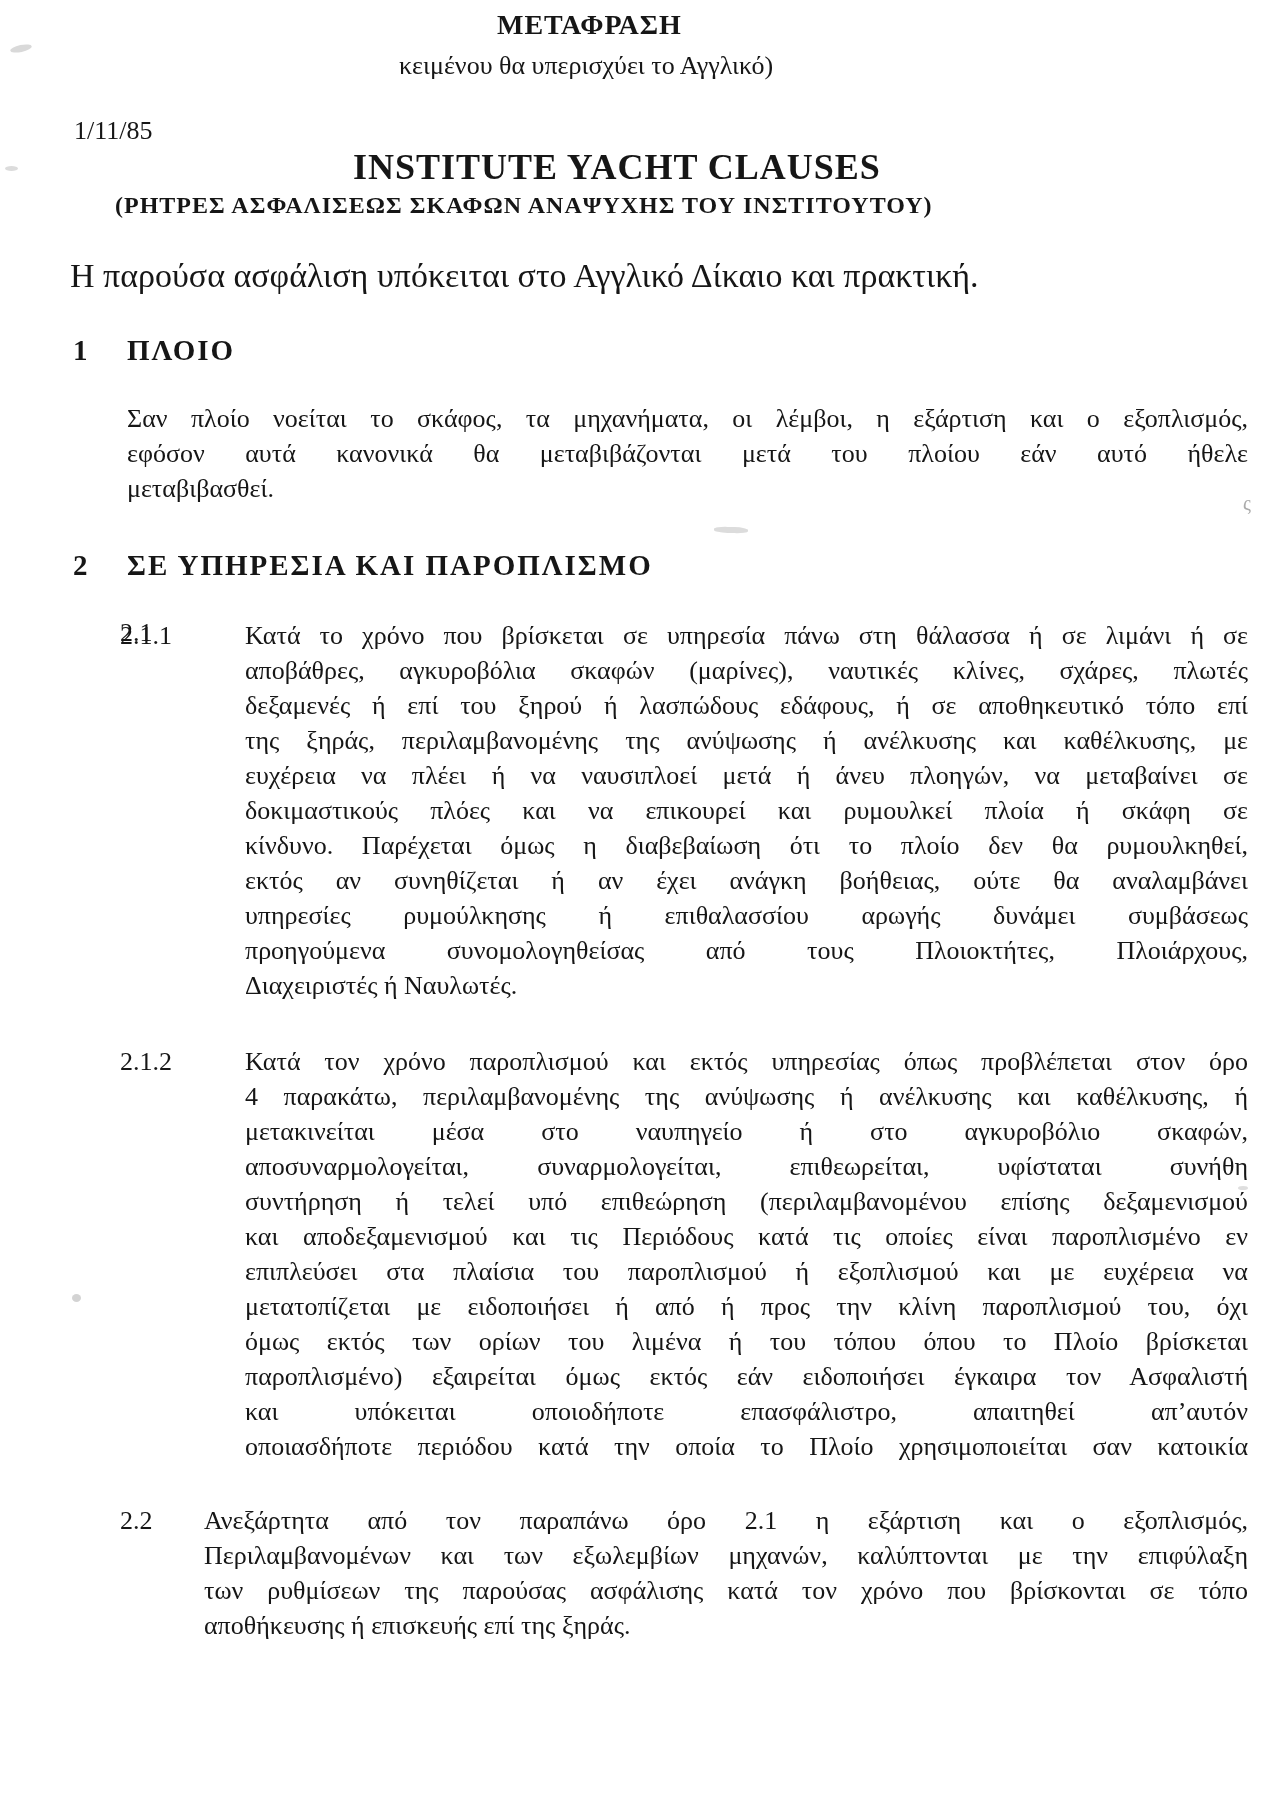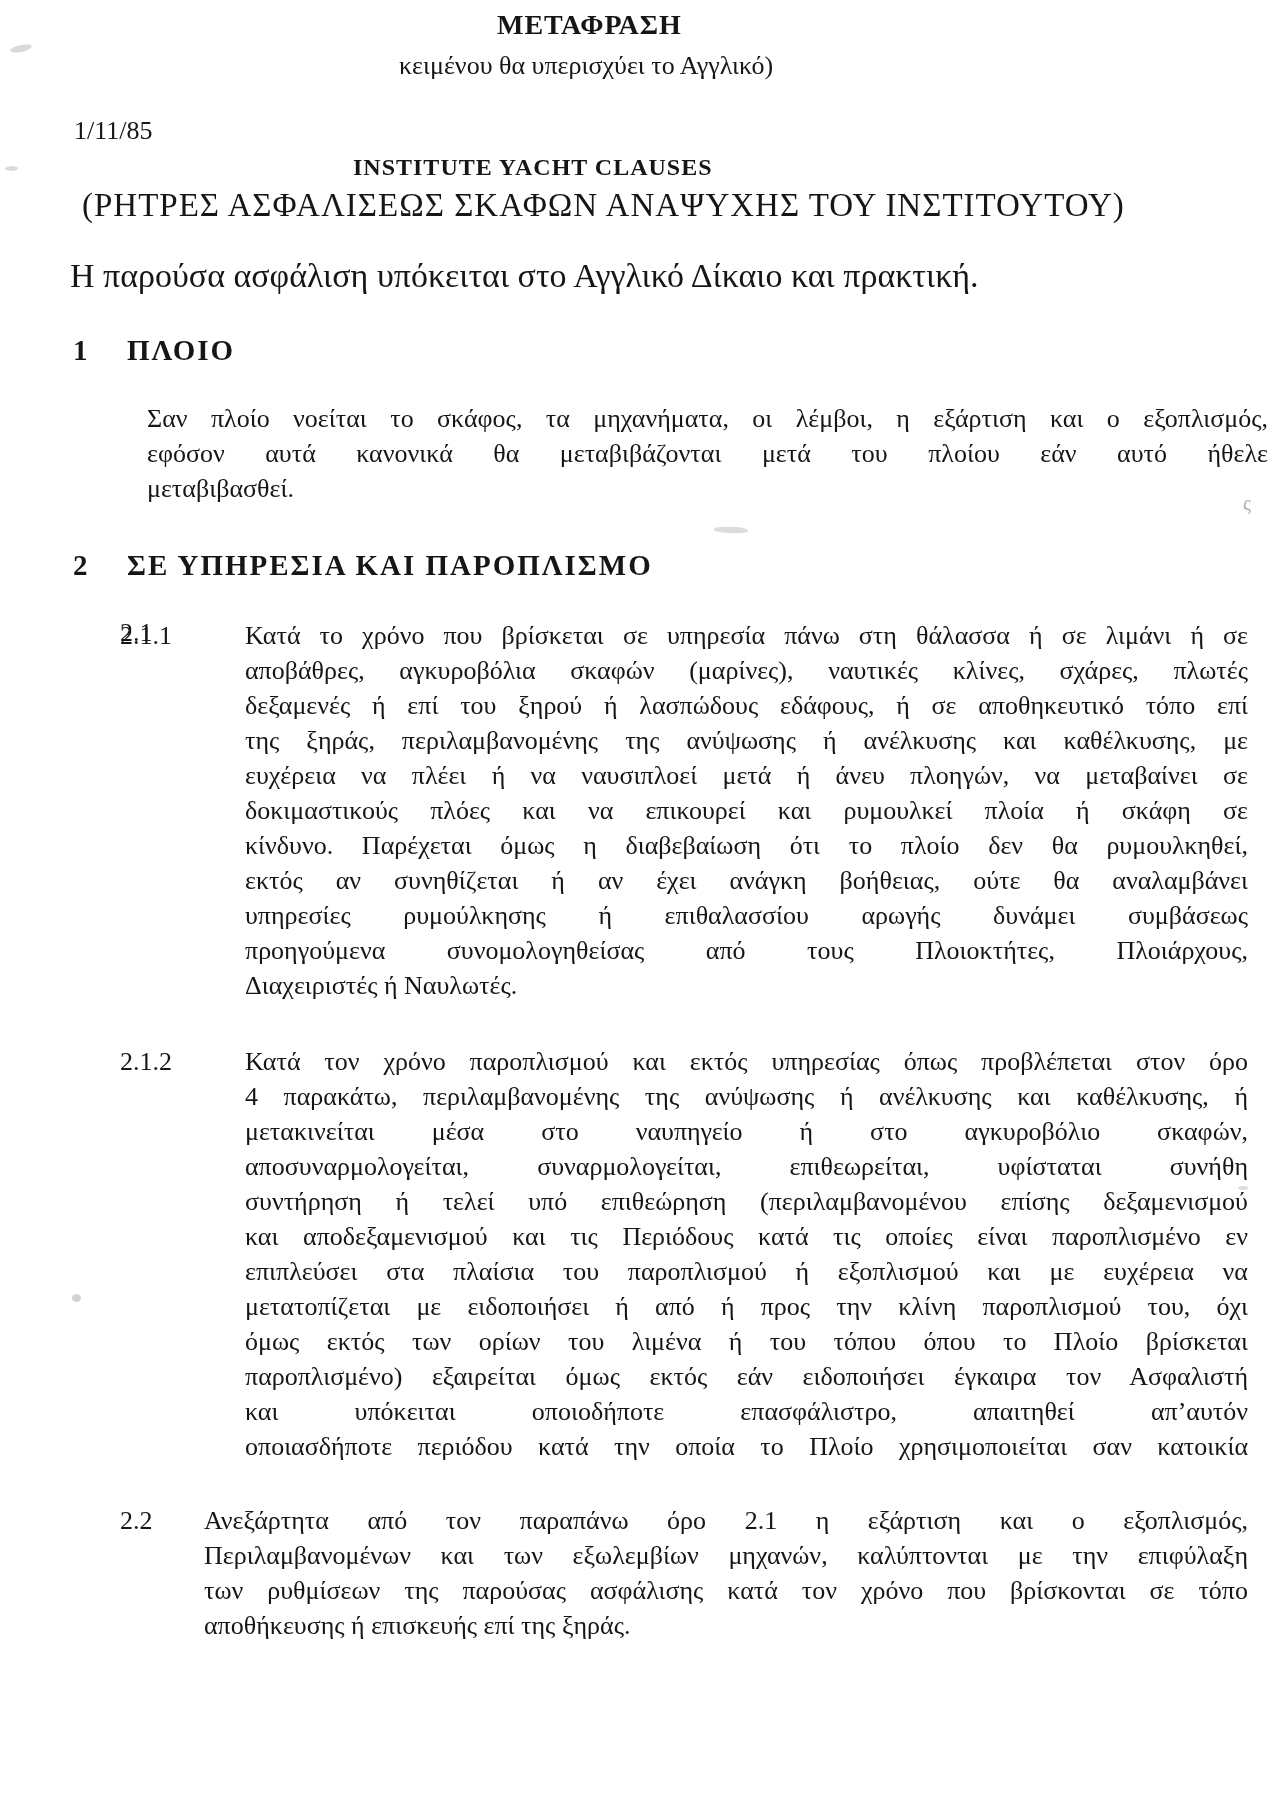--- a/index.html
+++ b/index.html
@@ -14,22 +14,22 @@
   }
   
   .doc-title {
     margin:4px; padding-top:2px; padding-left:493px;
     font-size:28px; font-weight:bold; line-height:38px; letter-spacing:1px;
     white-space:nowrap;
   }
   .note-line1 { margin-top:26px; margin-left:160px; font-size:26px; line-height:35px; white-space:nowrap; }
   .note-line2 { margin-top:0;   margin-left:399px; font-size:26px; line-height:35px; white-space:nowrap; }
   .doc-date   { margin-top:30px; margin-left:74px; font-size:26px; line-height:35px; white-space:nowrap; }
-  .title-en   { margin-left:353px; font-size:24px; font-weight:bold; line-height:38px; letter-spacing:1px; white-space:nowrap; }
-  .title-el   { margin-left:82px; font-size:33px; font-weight:normal; line-height:38px; letter-spacing:1px; white-space:nowrap; }
+  .title-en   { margin-left:353px; font-size:36px; font-weight:bold; line-height:38px; letter-spacing:1px; white-space:nowrap; }
+  .title-el   { margin-left:115px; font-size:24px; font-weight:bold; line-height:38px; letter-spacing:1px; white-space:nowrap; }
   .jurisdiction { margin-top:34px; margin-left:70px; font-size:34px; line-height:35px; white-space:nowrap; }
 
   
   .section-heading { position:relative; line-height:38px; }
   .sec-num {
     position:absolute; left:73px; top:0;
     font-size:29px; font-weight:bold;
   }
   .sec-title {
     display:block; margin-left:127px;
@@ -80,21 +80,21 @@
   <div class="title-en">INSTITUTE YACHT CLAUSES</div>
   <div class="title-el">(ΡΗΤΡΕΣ ΑΣΦΑΛΙΣΕΩΣ ΣΚΑΦΩΝ ΑΝΑΨΥΧΗΣ ΤΟΥ ΙΝΣΤΙΤΟΥΤΟΥ)</div>
   <div class="jurisdiction">Η παρούσα ασφάλιση υπόκειται στο Αγγλικό Δίκαιο και πρακτική.</div>
 
   <div id="sections">
       <div class="section">
         <div class="section-heading" style="margin-top: 38px;">
           <span class="sec-num">1</span>
           <span class="sec-title">ΠΛΟΙΟ</span>
         </div>
-        <div class="clause depth1" style="margin-top: 32px; padding-left: 20px;">
+        <div class="clause depth1" style="margin-top: 32px;">
           <div class="clause-body">
             <div class="cl-line">Σαν πλοίο νοείται το σκάφος, τα μηχανήματα, οι λέμβοι, η εξάρτιση και ο εξοπλισμός,</div>
             <div class="cl-line">εφόσον αυτά κανονικά θα μεταβιβάζονται μετά του πλοίου εάν αυτό ήθελε</div>
             <div class="cl-line last">μεταβιβασθεί.</div>
           </div>
         </div>
       </div>
       <div class="section">
         <div class="section-heading" style="margin-top: 40px;">
           <span class="sec-num">2</span>

